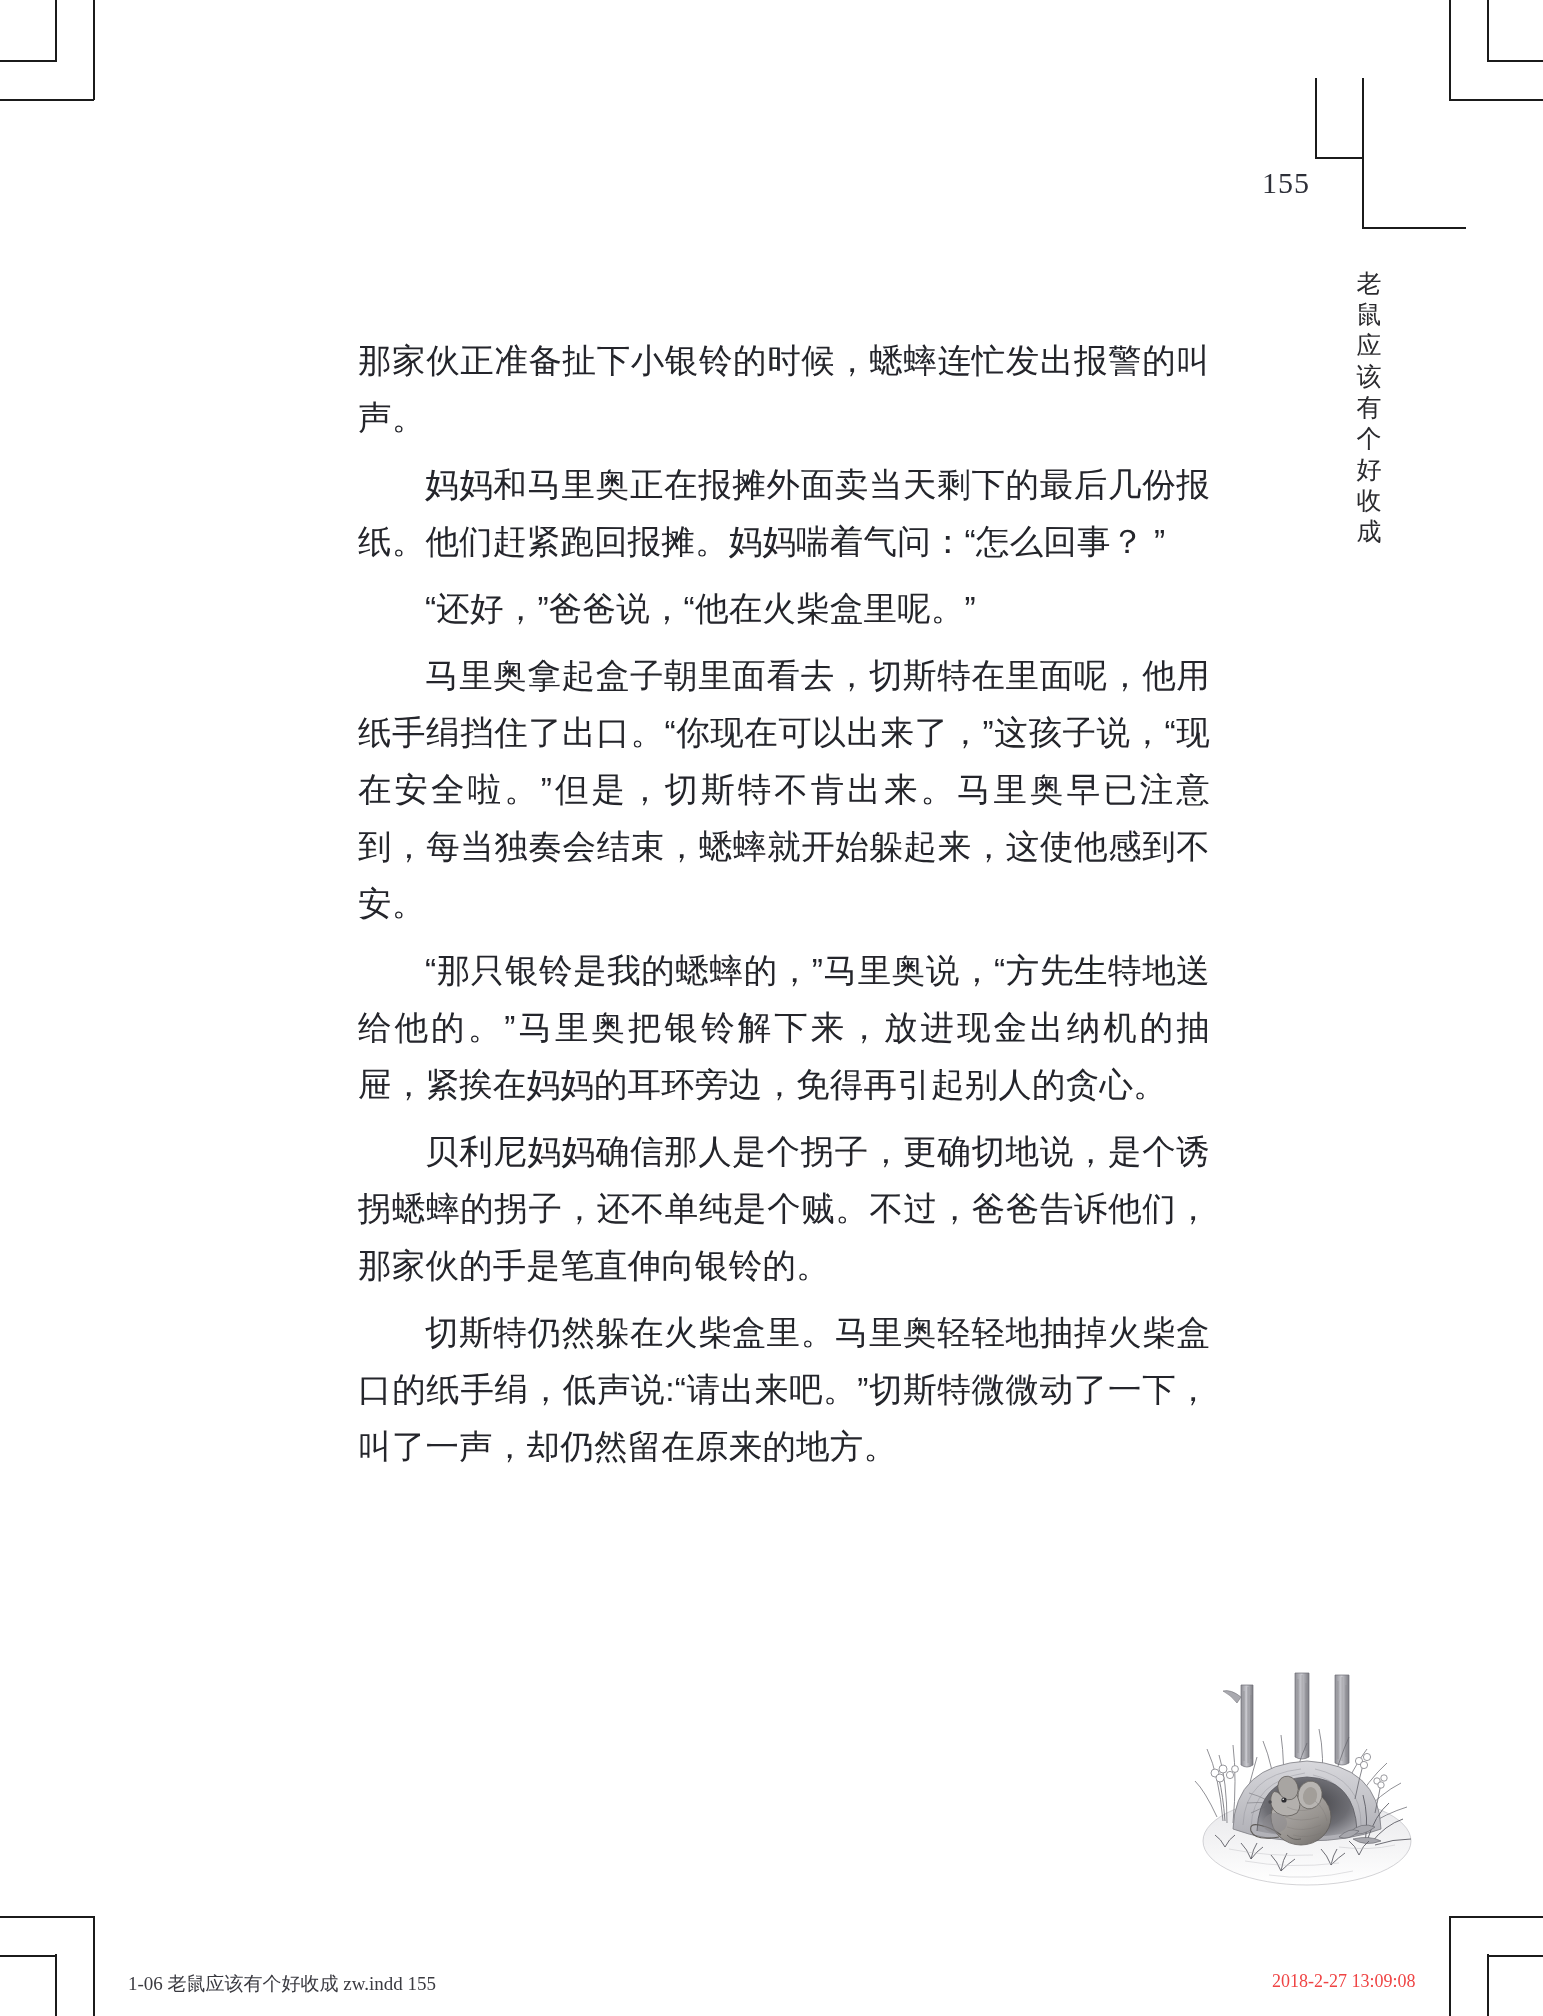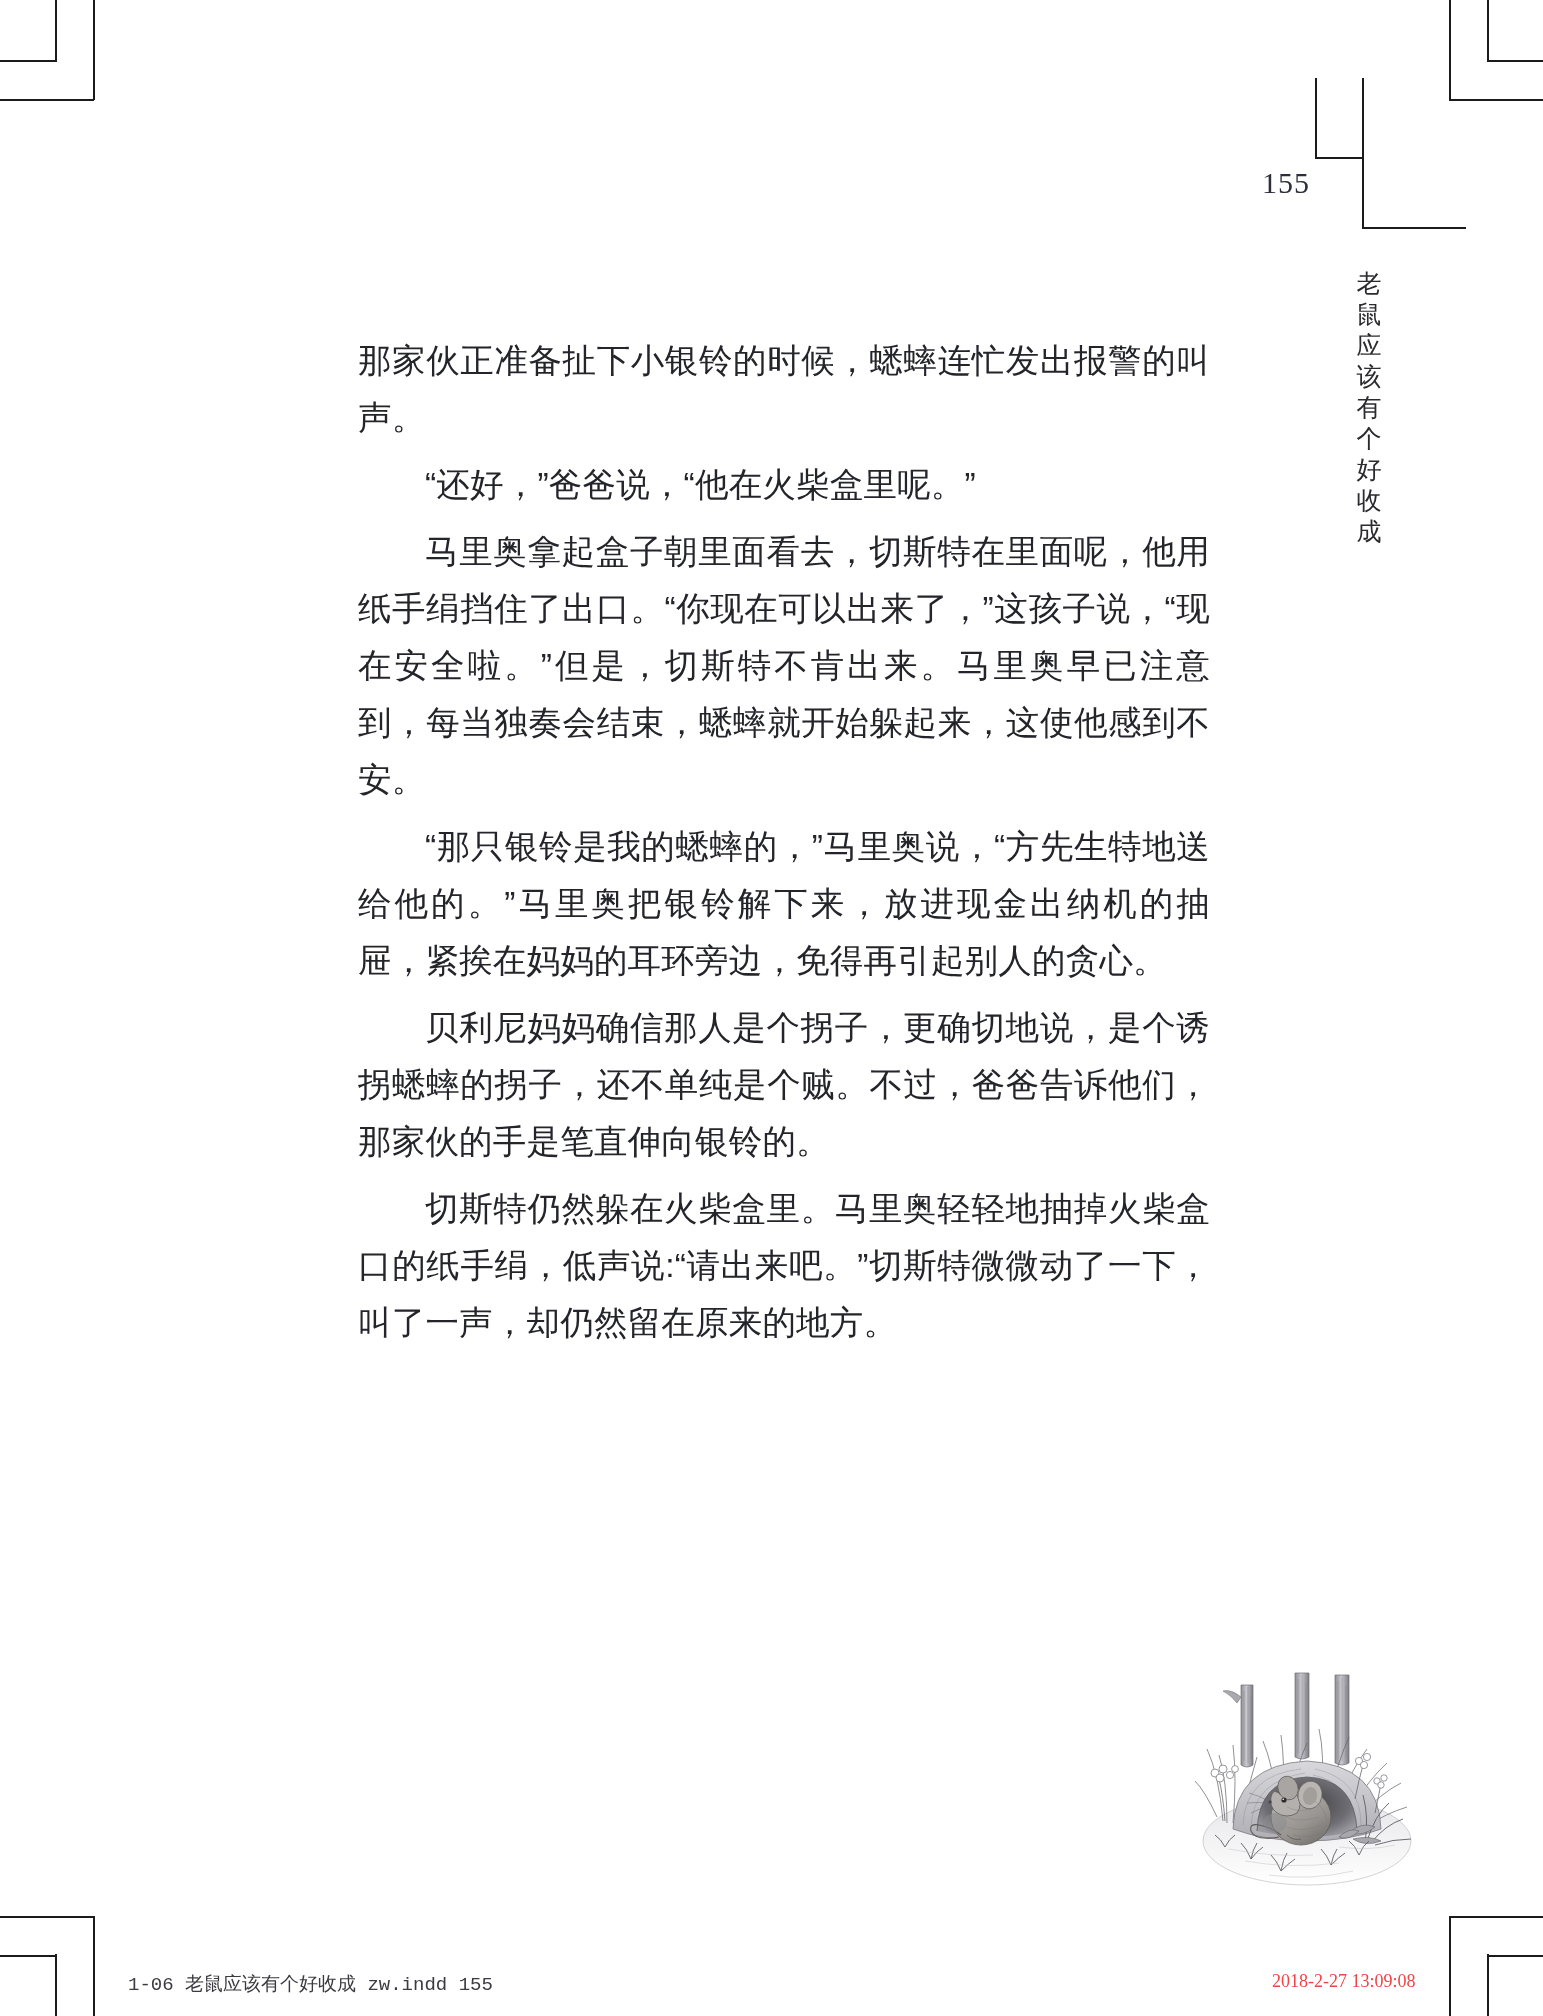--- a/index.html
+++ b/index.html
@@ -110,21 +110,21 @@
   }
   .illustration svg { display: block; width: 100%; height: 100%; }
 
   
   .footer-left {
     position: absolute;
     left: 128px;
     top: 1971px;
     font-size: 19px;
     color: #3a3a40;
-    font-family: Liberation Mono, monospace;
+    font-family: Liberation Serif, serif;
     white-space: nowrap;
   }
   .footer-right {
     position: absolute;
     left: 1272px;
     top: 1971px;
     font-size: 18px;
     color: #ef4444;
     font-family: "Liberation Serif", "DejaVu Serif", serif;
     white-space: nowrap;
@@ -169,20 +169,21 @@
     <span>该</span>
     <span>有</span>
     <span>个</span>
     <span>好</span>
     <span>收</span>
     <span>成</span>
   </div>
 
   <div class="body-text">
     <p class="noindent">那家伙正准备扯下小银铃的时候，蟋蟀连忙发出报警的叫声。</p>
+    <p>妈妈和马里奥正在报摊外面卖当天剩下的最后几份报纸。他们赶紧跑回报摊。妈妈喘着气问：“怎么回事？ ”</p>
     <p>“还好，”爸爸说，“他在火柴盒里呢。”</p>
     <p>马里奥拿起盒子朝里面看去，切斯特在里面呢，他用纸手绢挡住了出口。“你现在可以出来了，”这孩子说，“现在安全啦。”但是，切斯特不肯出来。马里奥早已注意到，每当独奏会结束，蟋蟀就开始躲起来，这使他感到不安。</p>
     <p>“那只银铃是我的蟋蟀的，”马里奥说，“方先生特地送给他的。”马里奥把银铃解下来，放进现金出纳机的抽屉，紧挨在妈妈的耳环旁边，免得再引起别人的贪心。</p>
     <p>贝利尼妈妈确信那人是个拐子，更确切地说，是个诱拐蟋蟀的拐子，还不单纯是个贼。不过，爸爸告诉他们，那家伙的手是笔直伸向银铃的。</p>
     <p>切斯特仍然躲在火柴盒里。马里奥轻轻地抽掉火柴盒口的纸手绢，低声说:“请出来吧。”切斯特微微动了一下，叫了一声，却仍然留在原来的地方。</p>
   </div>
 
   <div class="illustration">
     <svg viewBox="0 0 230 250" xmlns="http://www.w3.org/2000/svg">
       <defs>

